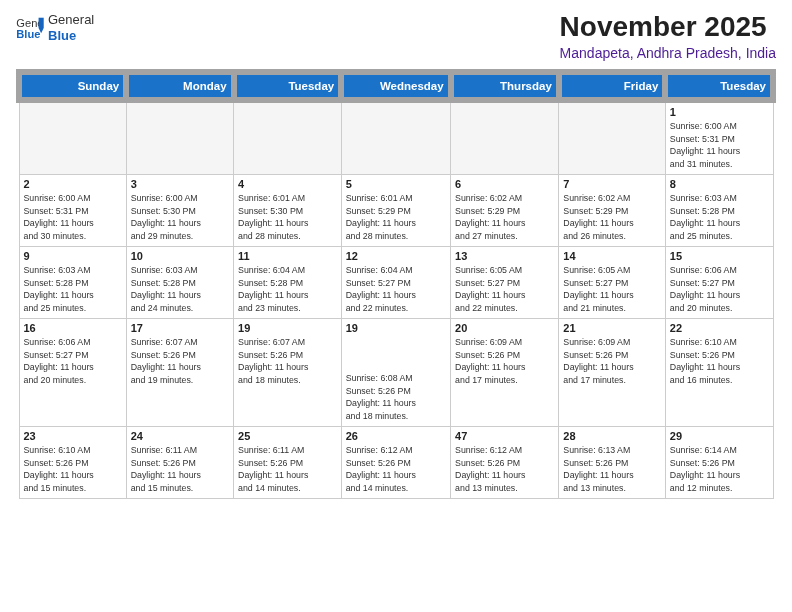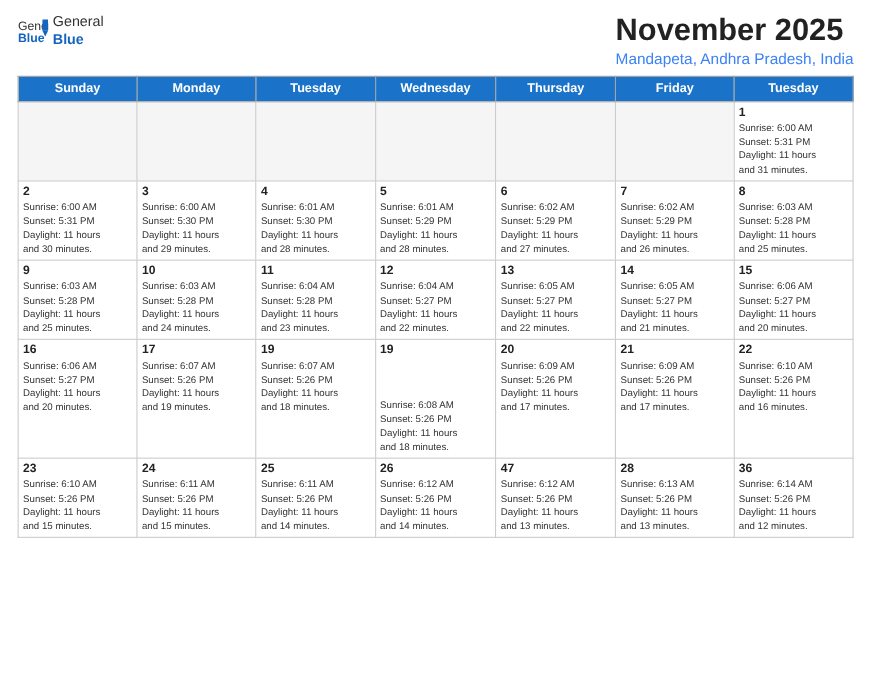--- a/index.html
+++ b/index.html
@@ -34,36 +34,36 @@
     .title-block {
     }
     .month-title {
       font-size: 28px;
       font-weight: bold;
       color: #222;
       line-height: 1.1;
     }
     .location {
       font-size: 14px;
-      color: #3b82f6;
+      color: #4c1d95;
       margin-top: 2px;
     }
     .calendar {
       width: 100%;
       border-collapse: collapse;
       border: 1px solid #bbb;
     }
     .calendar th {
       background: #1a73c9;
       color: #fff;
       font-size: 11.5px;
       font-weight: bold;
       padding: 5px 4px;
-      text-align: center;
-      border: 1px solid #a3a3a3;
+      text-align: right;
+      border: 6px solid #a3a3a3;
     }
     .calendar td {
       vertical-align: top;
       border: 1px solid #ccc;
       padding: 3px 4px;
       width: 113px;
       min-height: 72px;
       font-size: 9px;
       color: #333;
       background: #fff;
@@ -328,21 +328,21 @@
 and 13 minutes.</div>
           </td>
           <td>
             <span class="day-number">28</span>
             <div class="day-info" style="white-space: pre-line;">Sunrise: 6:13 AM
 Sunset: 5:26 PM
 Daylight: 11 hours
 and 13 minutes.</div>
           </td>
           <td>
-            <span class="day-number">36</span>
+            <span class="day-number">29</span>
             <div class="day-info" style="white-space: pre-line;">Sunrise: 6:14 AM
 Sunset: 5:26 PM
 Daylight: 11 hours
 and 12 minutes.</div>
           </td>
         </tr>
       </tbody>
   </table>
 </div>
 

